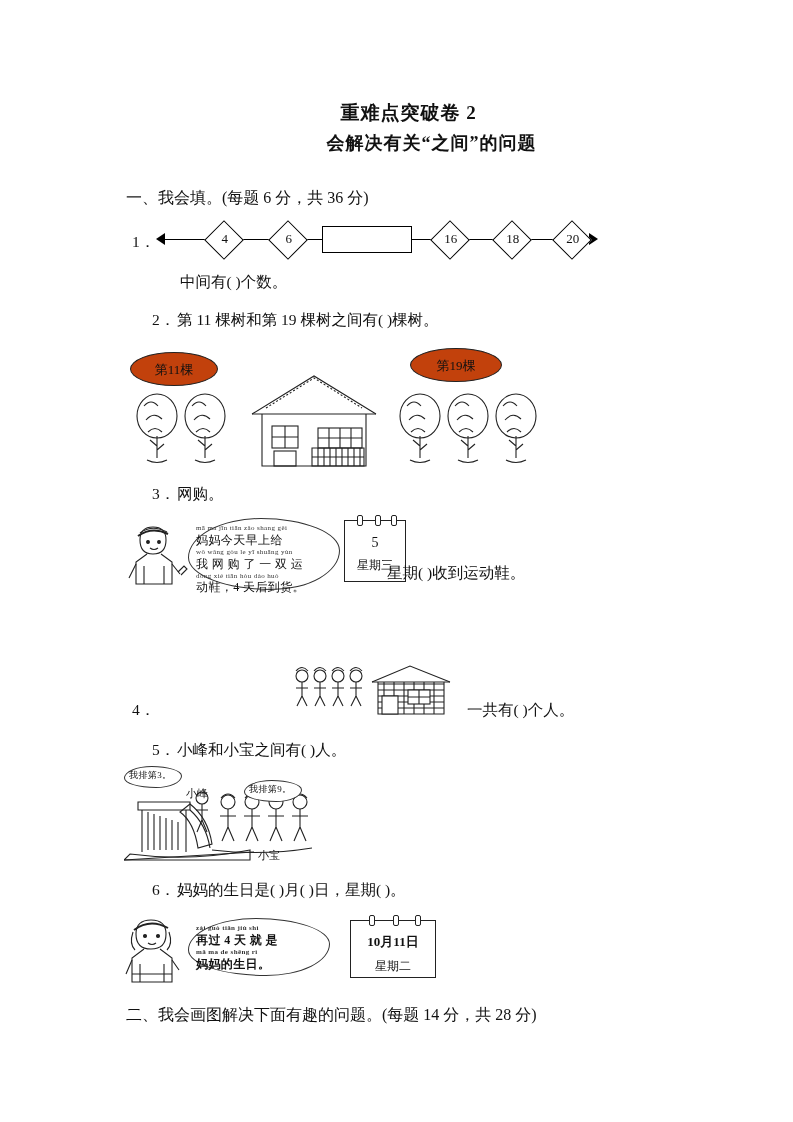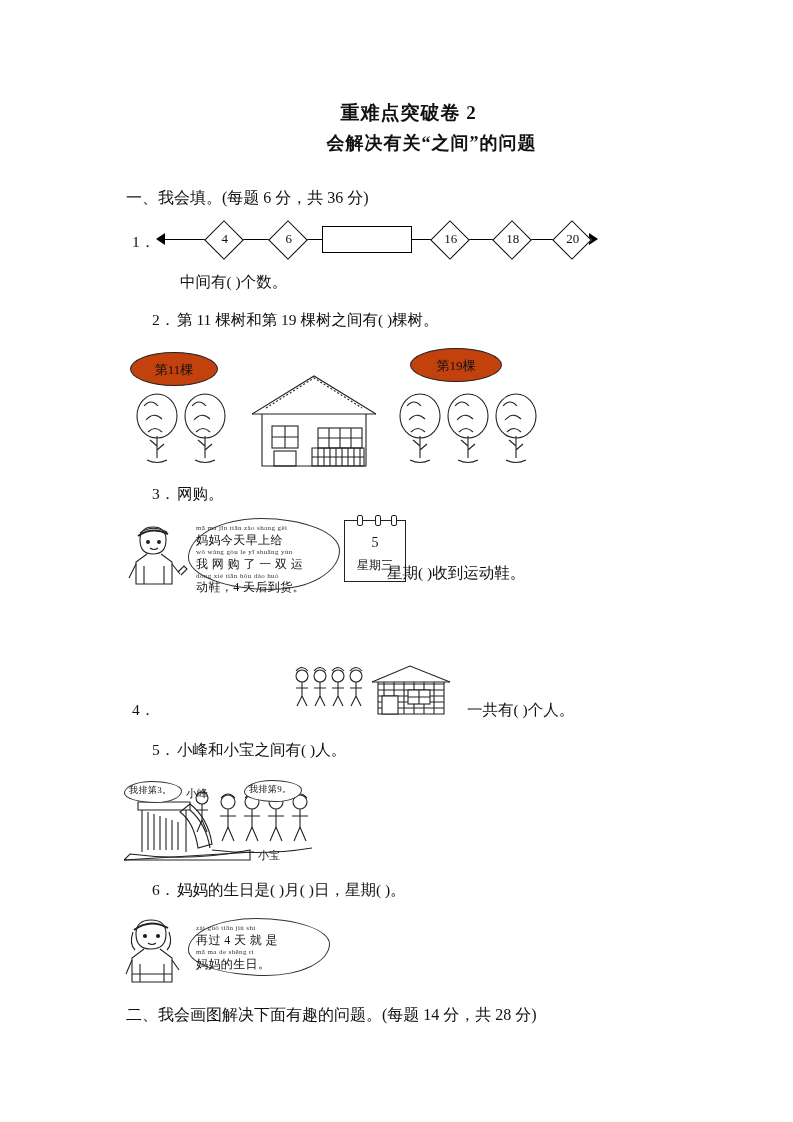--- a/index.html
+++ b/index.html
@@ -386,21 +386,21 @@
         <g>
           <circle cx="176" cy="34" r="7"></circle>
             <path d="M176 41 l0 18 M168 48 l16 0 M176 59 l-6 14 M176 59 l6 14"></path>
           <path d="M169 30 q7 -8 14 0"></path>
         </g>
         <path d="M88 82 q50 6 100 -2"></path>
       </g>
     </svg>
   </div>
 
-  <div class="bubble" style="left:112px; top:766px; width:58px; height:22px; font-size:9px; padding:3px 4px;margin-top:15px;">
+  <div class="bubble" style="left:112px; top:766px; width:58px; height:22px; font-size:9px; padding:3px 4px;">
     <span class="hz" style="font-size:9px;">我排第3。</span>
   </div>
   <div class="bubble" style="left:232px; top:780px; width:58px; height:22px; font-size:9px; padding:3px 4px;">
     <span class="hz" style="font-size:9px;">我排第9。</span>
   </div>
 
   <div style="position:absolute; left:174px; top:786px; font-size:11px;text-align:center;">小峰</div>
   <div style="position:absolute; left:246px; top:848px; font-size:11px;">小宝</div>
 
   <div class="q-num" style="top:880px; left:140px;">6．</div>
@@ -416,23 +416,32 @@
         <circle cx="38" cy="24" r="1.5" fill="#222"></circle>
         <path d="M28 31 q4 3 8 0"></path>
         <path d="M24 37 l-12 9 l0 24 l40 0 l0 -24 l-12 -9"></path>
         <path d="M12 48 l-6 14 M52 48 l7 10"></path>
         <path d="M20 52 l0 18 M44 52 l0 18"></path>
         <path d="M12 62 l40 0"></path>
       </g>
     </svg>
   </div>
 
-  <div class="bubble" style="left:176px; top:918px; width:142px; height:58px;">
+  <div class="bubble" style="left:176px; top:918px; width:142px; height:58px;font-weight:bold;">
     <div class="pinyin">zài guò   tiān jiù shì</div>
     <div class="hz">再过 4 天 就 是</div>
     <div class="pinyin">mā ma de shēng rì</div>
     <div class="hz">妈妈的生日。</div>
   </div>
 
+  <div class="calendar" style="left:338px; top:920px; width:86px; height:58px;">
+    <div class="cal-rings">
+      <div class="ring" style="left:18px;"></div>
+      <div class="ring" style="left:42px;"></div>
+      <div class="ring" style="left:64px;"></div>
+    </div>
+    <div style="font-size:13px; margin-top:12px; font-weight:bold;">10月11日</div>
+    <div style="font-size:12px; margin-top:7px;">星期二</div>
+  </div>
 
   <div class="section-head" style="top:1005px;">二、我会画图解决下面有趣的问题。(每题 14 分，共 28 分)</div>
 
 </div>
 
 </body></html>

